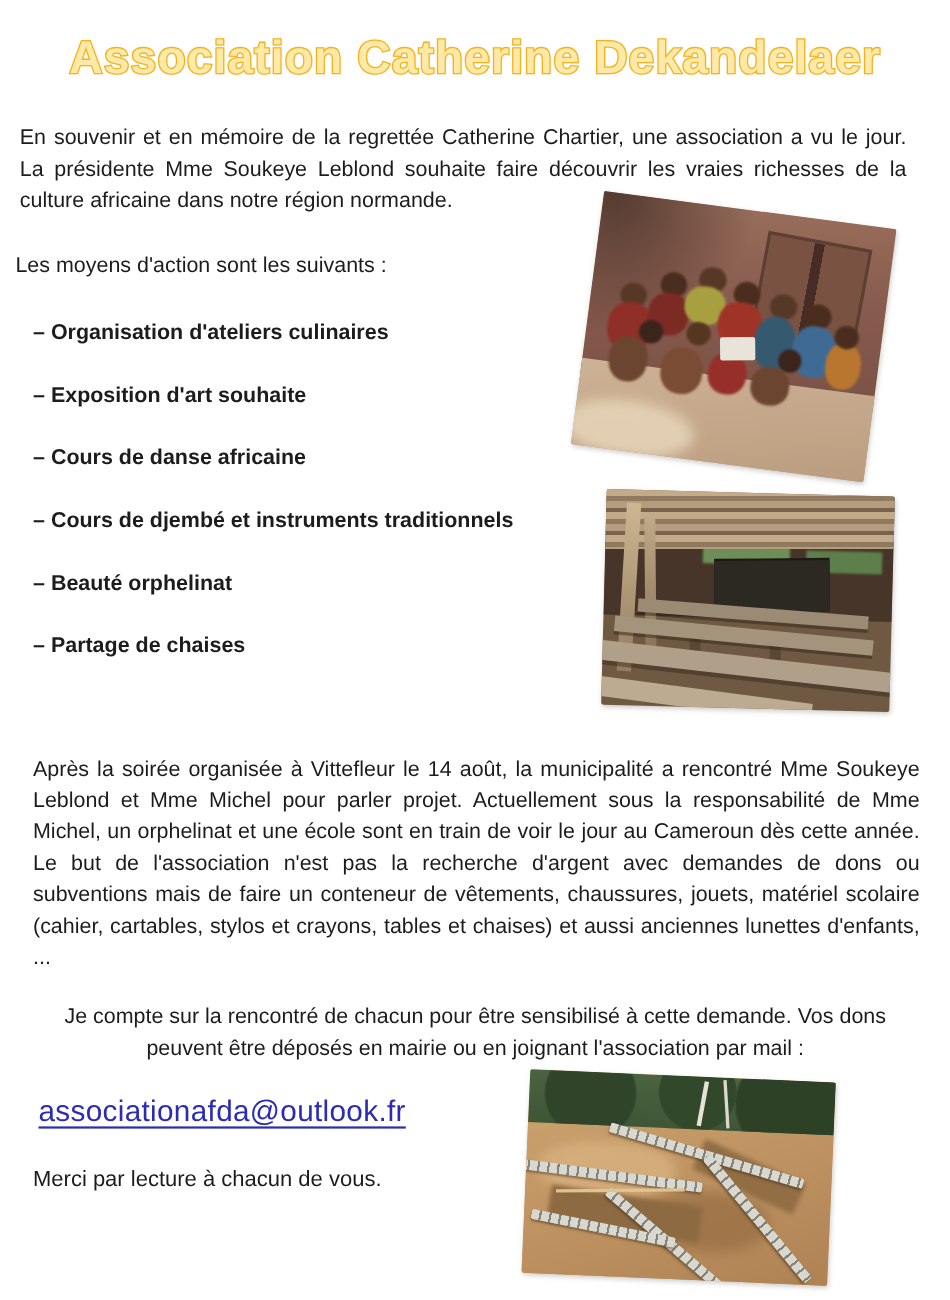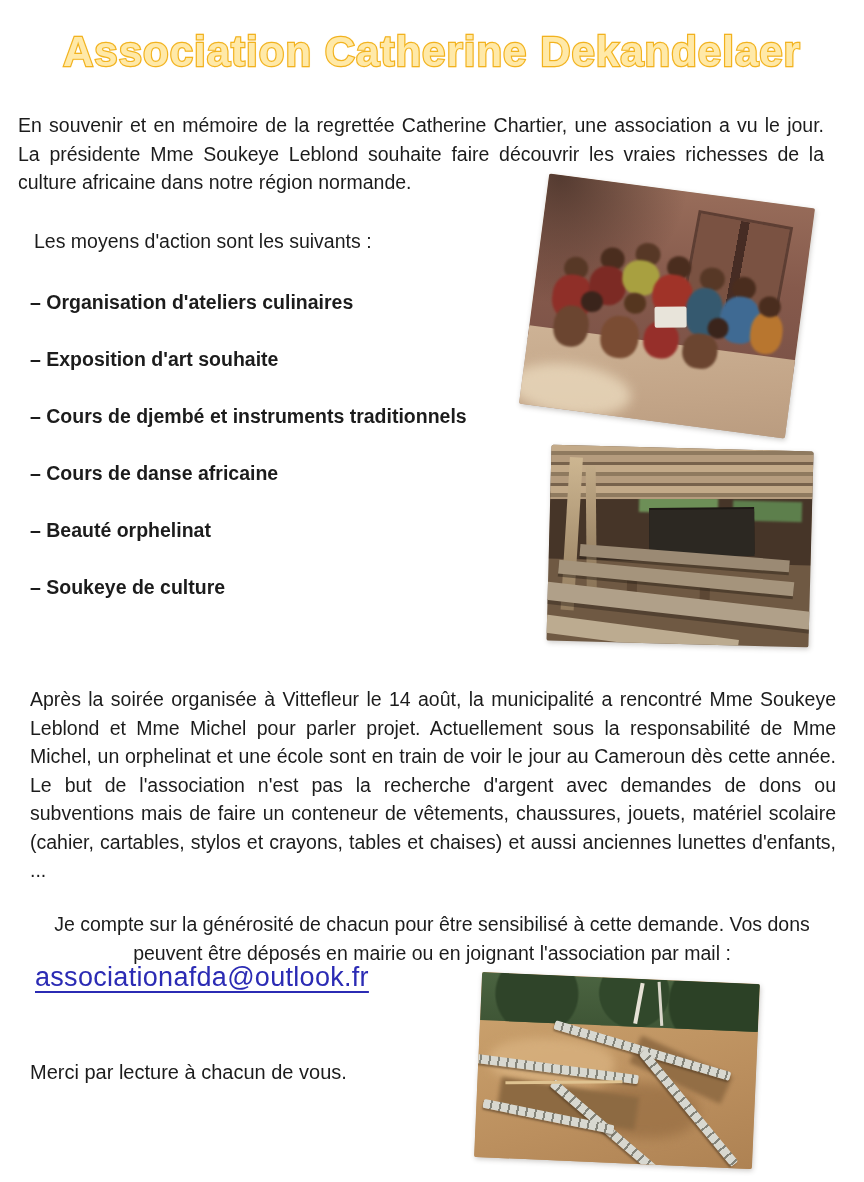--- a/index.html
+++ b/index.html
@@ -17,27 +17,27 @@
     position:absolute;top:28px;left:0;width:864px;margin:0;text-align:center;
     font-size:42px;font-weight:bold;letter-spacing:1px;
     color:var(--title-fill);
     -webkit-text-stroke:2.4px var(--title-outline);
     paint-order:stroke fill;
     text-shadow:0 0 2px rgba(245,187,37,.8);
   }
   .para{position:absolute;margin:0;font-size:19.5px;line-height:28.5px;}
   .justify{text-align:justify;text-align-last:left;}
   #para1{top:111px;left:18px;width:806px;}
-  #means{top:227px;left:34px;width:806px;}
+  #means{top:227px;left:14px;width:806px;}
   #actions{position:absolute;top:288px;left:30px;width:500px;font-weight:bold;}
   .action{font-size:19.5px;line-height:28.5px;margin-bottom:28.5px;}
   #para2{top:685px;left:30px;width:806px;}
   #appeal{top:910px;left:32px;width:800px;text-align:center;}
   #email{
-    position:absolute;top:962px;left:35px;font-size:27px;letter-spacing:.3px;
+    position:absolute;top:995px;left:35px;font-size:27px;letter-spacing:.3px;
     color:var(--email-blue);
     text-decoration-thickness:2px;text-underline-offset:5px;
   }
   #closing{top:1058px;left:30px;width:600px;font-size:20px;}
 
   
   .photo{position:absolute;overflow:hidden;border-radius:2px;
          box-shadow:1px 2px 5px rgba(60,50,45,.25);background:#b49a85;}
   .photo *{position:absolute;}
   .blur{filter:blur(1px);}
@@ -137,29 +137,29 @@
 
   <h1 class="title">Association Catherine Dekandelaer</h1>
 
   <p class="para justify" id="para1">En souvenir et en mémoire de la regrettée Catherine Chartier, une association a vu le jour. La présidente Mme Soukeye Leblond souhaite faire découvrir les vraies richesses de la culture africaine dans notre région normande.</p>
 
   <p class="para" id="means">Les moyens d'action sont les suivants :</p>
 
   <div id="actions">
     <div class="action">– Organisation d'ateliers culinaires</div>
     <div class="action">– Exposition d'art souhaite</div>
+    <div class="action">– Cours de danse africaine</div>
     <div class="action">– Cours de djembé et instruments traditionnels</div>
-    <div class="action">– Cours de danse africaine</div>
     <div class="action">– Beauté orphelinat</div>
-    <div class="action">– Soukeye de culture</div>
+    <div class="action">– Partage de chaises</div>
   </div>
 
   <p class="para justify" id="para2">Après la soirée organisée à Vittefleur le 14 août, la municipalité a rencontré Mme Soukeye Leblond et Mme Michel pour parler projet. Actuellement sous la responsabilité de Mme Michel, un orphelinat et une école sont en train de voir le jour au Cameroun dès cette année. Le but de l'association n'est pas la recherche d'argent avec demandes de dons ou subventions mais de faire un conteneur de vêtements, chaussures, jouets, matériel scolaire (cahier, cartables, stylos et crayons, tables et chaises) et aussi anciennes lunettes d'enfants, ...</p>
 
-  <p class="para" id="appeal">Je compte sur la générosité de chacun pour être sensibilisé à cette demande. Vos dons peuvent être déposés en mairie ou en joignant l'association par mail :</p>
+  <p class="para" id="appeal">Je compte sur la rencontré de chacun pour être sensibilisé à cette demande. Vos dons peuvent être déposés en mairie ou en joignant l'association par mail :</p>
 
   <a id="email" href="#">associationafda@outlook.fr</a>
 
   <p class="para" id="closing">Merci par lecture à chacun de vous.</p>
 
   <div class="photo" id="photo1">
     <div class="p1-wall"></div>
     <div class="p1-wallshadow"></div>
     <div class="p1-window"></div>
     <div class="p1-ground"></div>

